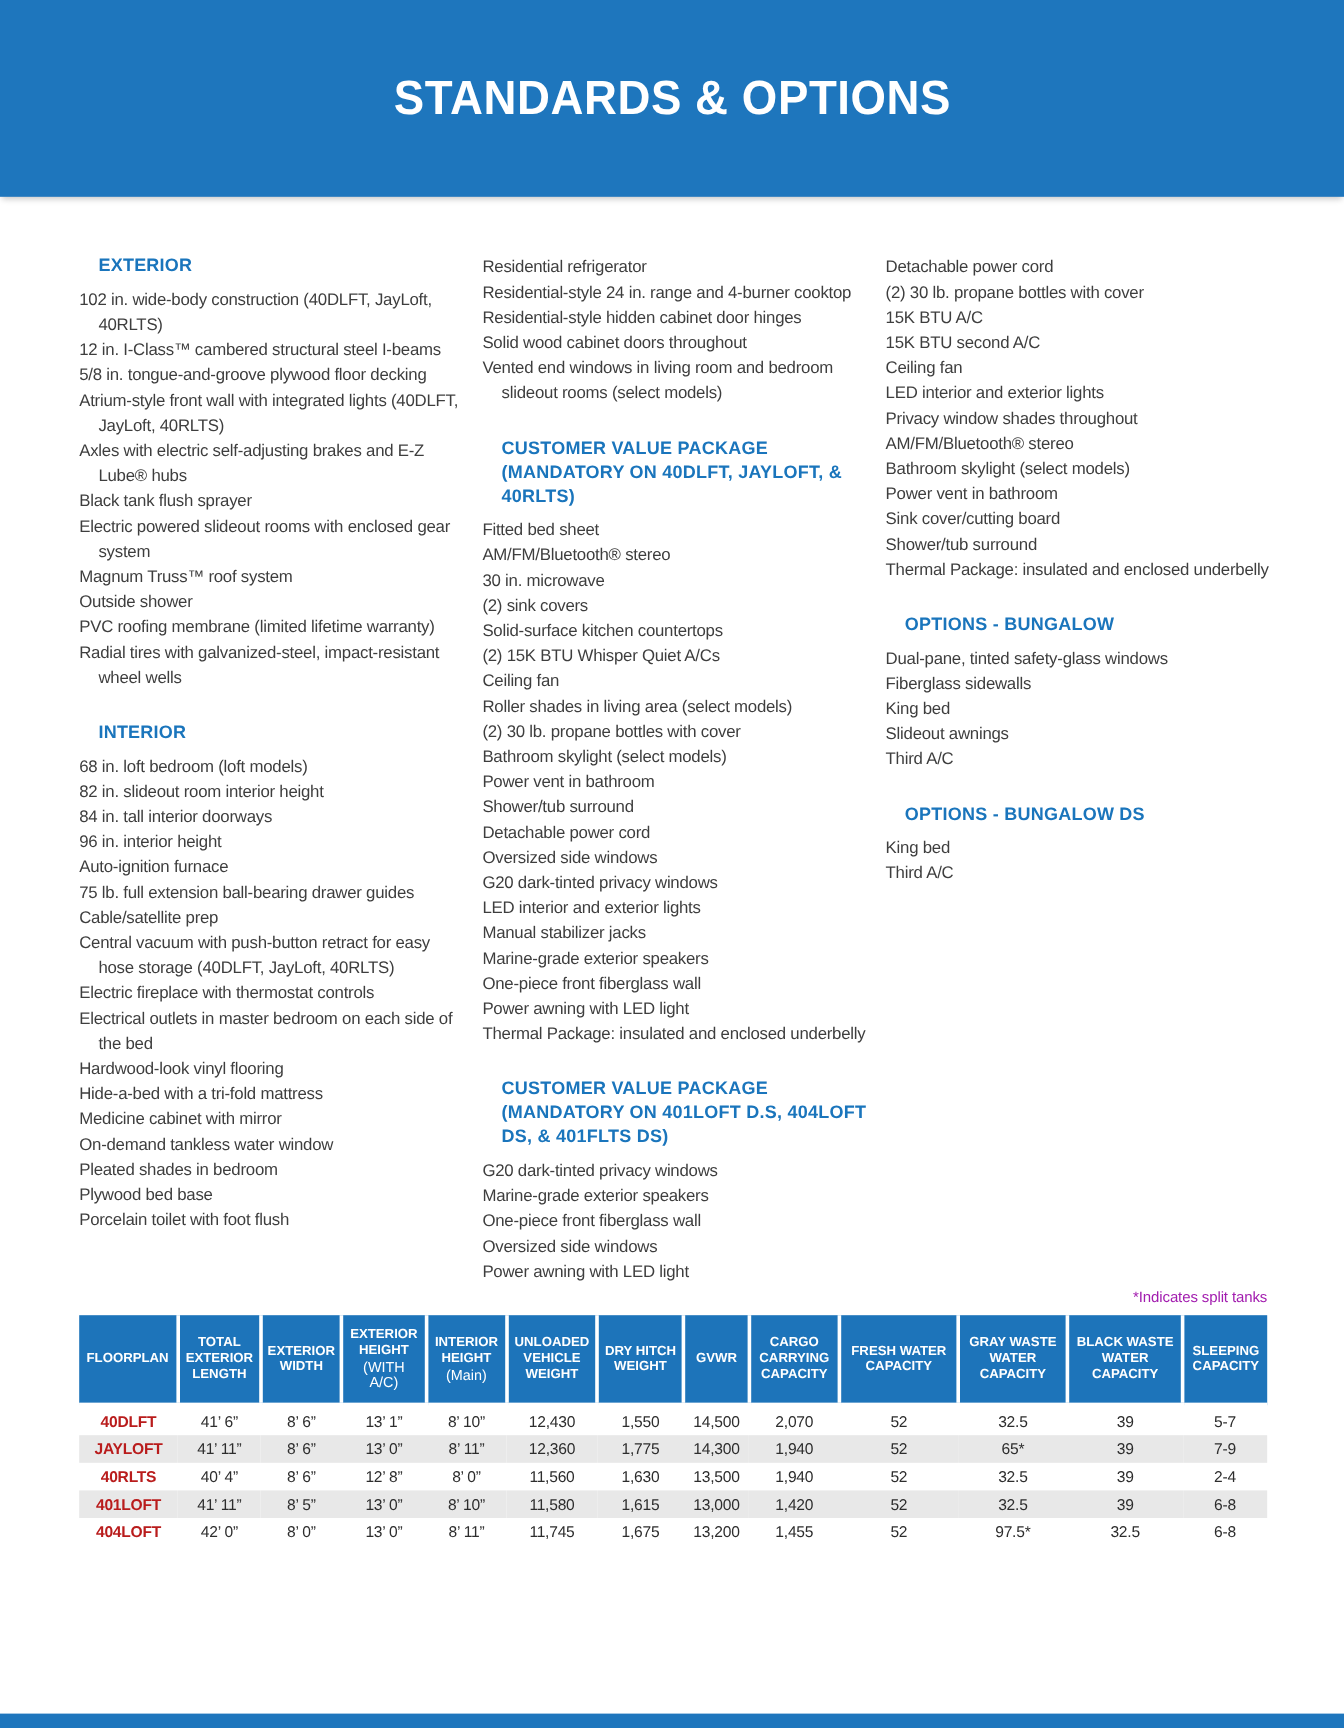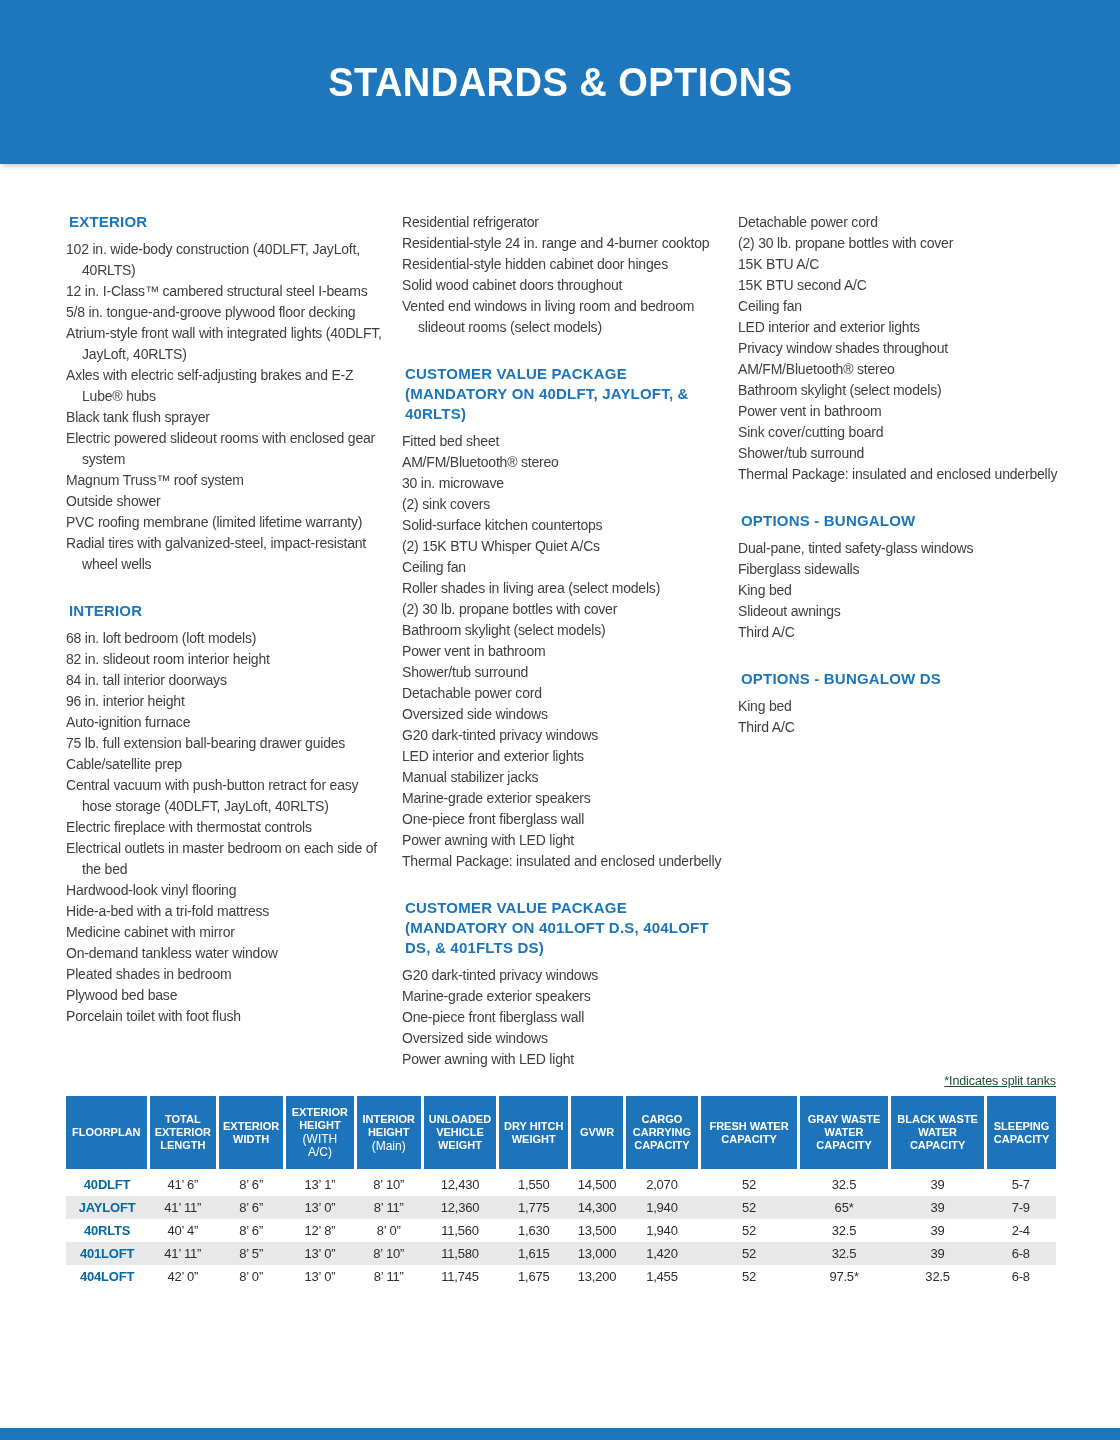--- a/index.html
+++ b/index.html
@@ -21,47 +21,47 @@
   
   .columns{
     display:flex;gap:16px;padding:48px 0 0 66px;
     min-height:830px;box-sizing:border-box;align-items:flex-start;
   }
   .col{width:320px;flex:0 0 320px;}
   .section{margin:0 0 4px 0;}
   .section + .section{margin-top:26px;}
   .sec-heading{
     color:#1a75bc;font-weight:bold;font-size:15px;letter-spacing:0.2px;
-    line-height:20px;margin:0 0 7px 3px;
+    line-height:20px;margin:0 0 7px 16px;
   }
   .item{
     font-size:14px;line-height:21px;color:#3e3e3e;letter-spacing:-0.2px;
     padding-left:16px;text-indent:-16px;
   }
   
   .table-note{
     width:990px;margin:0 0 8px 66px;text-align:right;
-    font-size:12.5px;color:#14532d;letter-spacing:-0.1px;text-decoration:underline;
+    font-size:12.5px;color:#a21caf;letter-spacing:-0.1px;
   }
   
   table.spec{
     width:990px;margin-left:66px;border-collapse:collapse;table-layout:fixed;
   }
   table.spec th{
     background:#1d74ba;color:#ffffff;font-weight:bold;font-size:11px;
     line-height:13px;text-align:center;vertical-align:middle;
     padding:10px 3px;border-right:3px solid #ffffff;border-bottom:4px solid #ffffff;
   }
   table.spec th:last-child{border-right:none;}
   table.spec th .sub{font-weight:normal;font-size:12px;display:block;margin-top:1px;}
   table.spec td{
     font-size:13px;color:#2d2d2d;text-align:center;padding:4px 2px;
     letter-spacing:-0.2px;
   }
-  table.spec td.fp{font-weight:bold;color:#0369a1;}
+  table.spec td.fp{font-weight:bold;color:#b91c1c;}
   table.spec tbody tr:nth-child(even){background:#e8e8e8;}
   
   .footer-bar{
     position:absolute;left:0;bottom:0;width:100%;height:12px;background:#1e76bd;
   }
 </style>
 </head>
 <body>
 
 <div class="banner">

